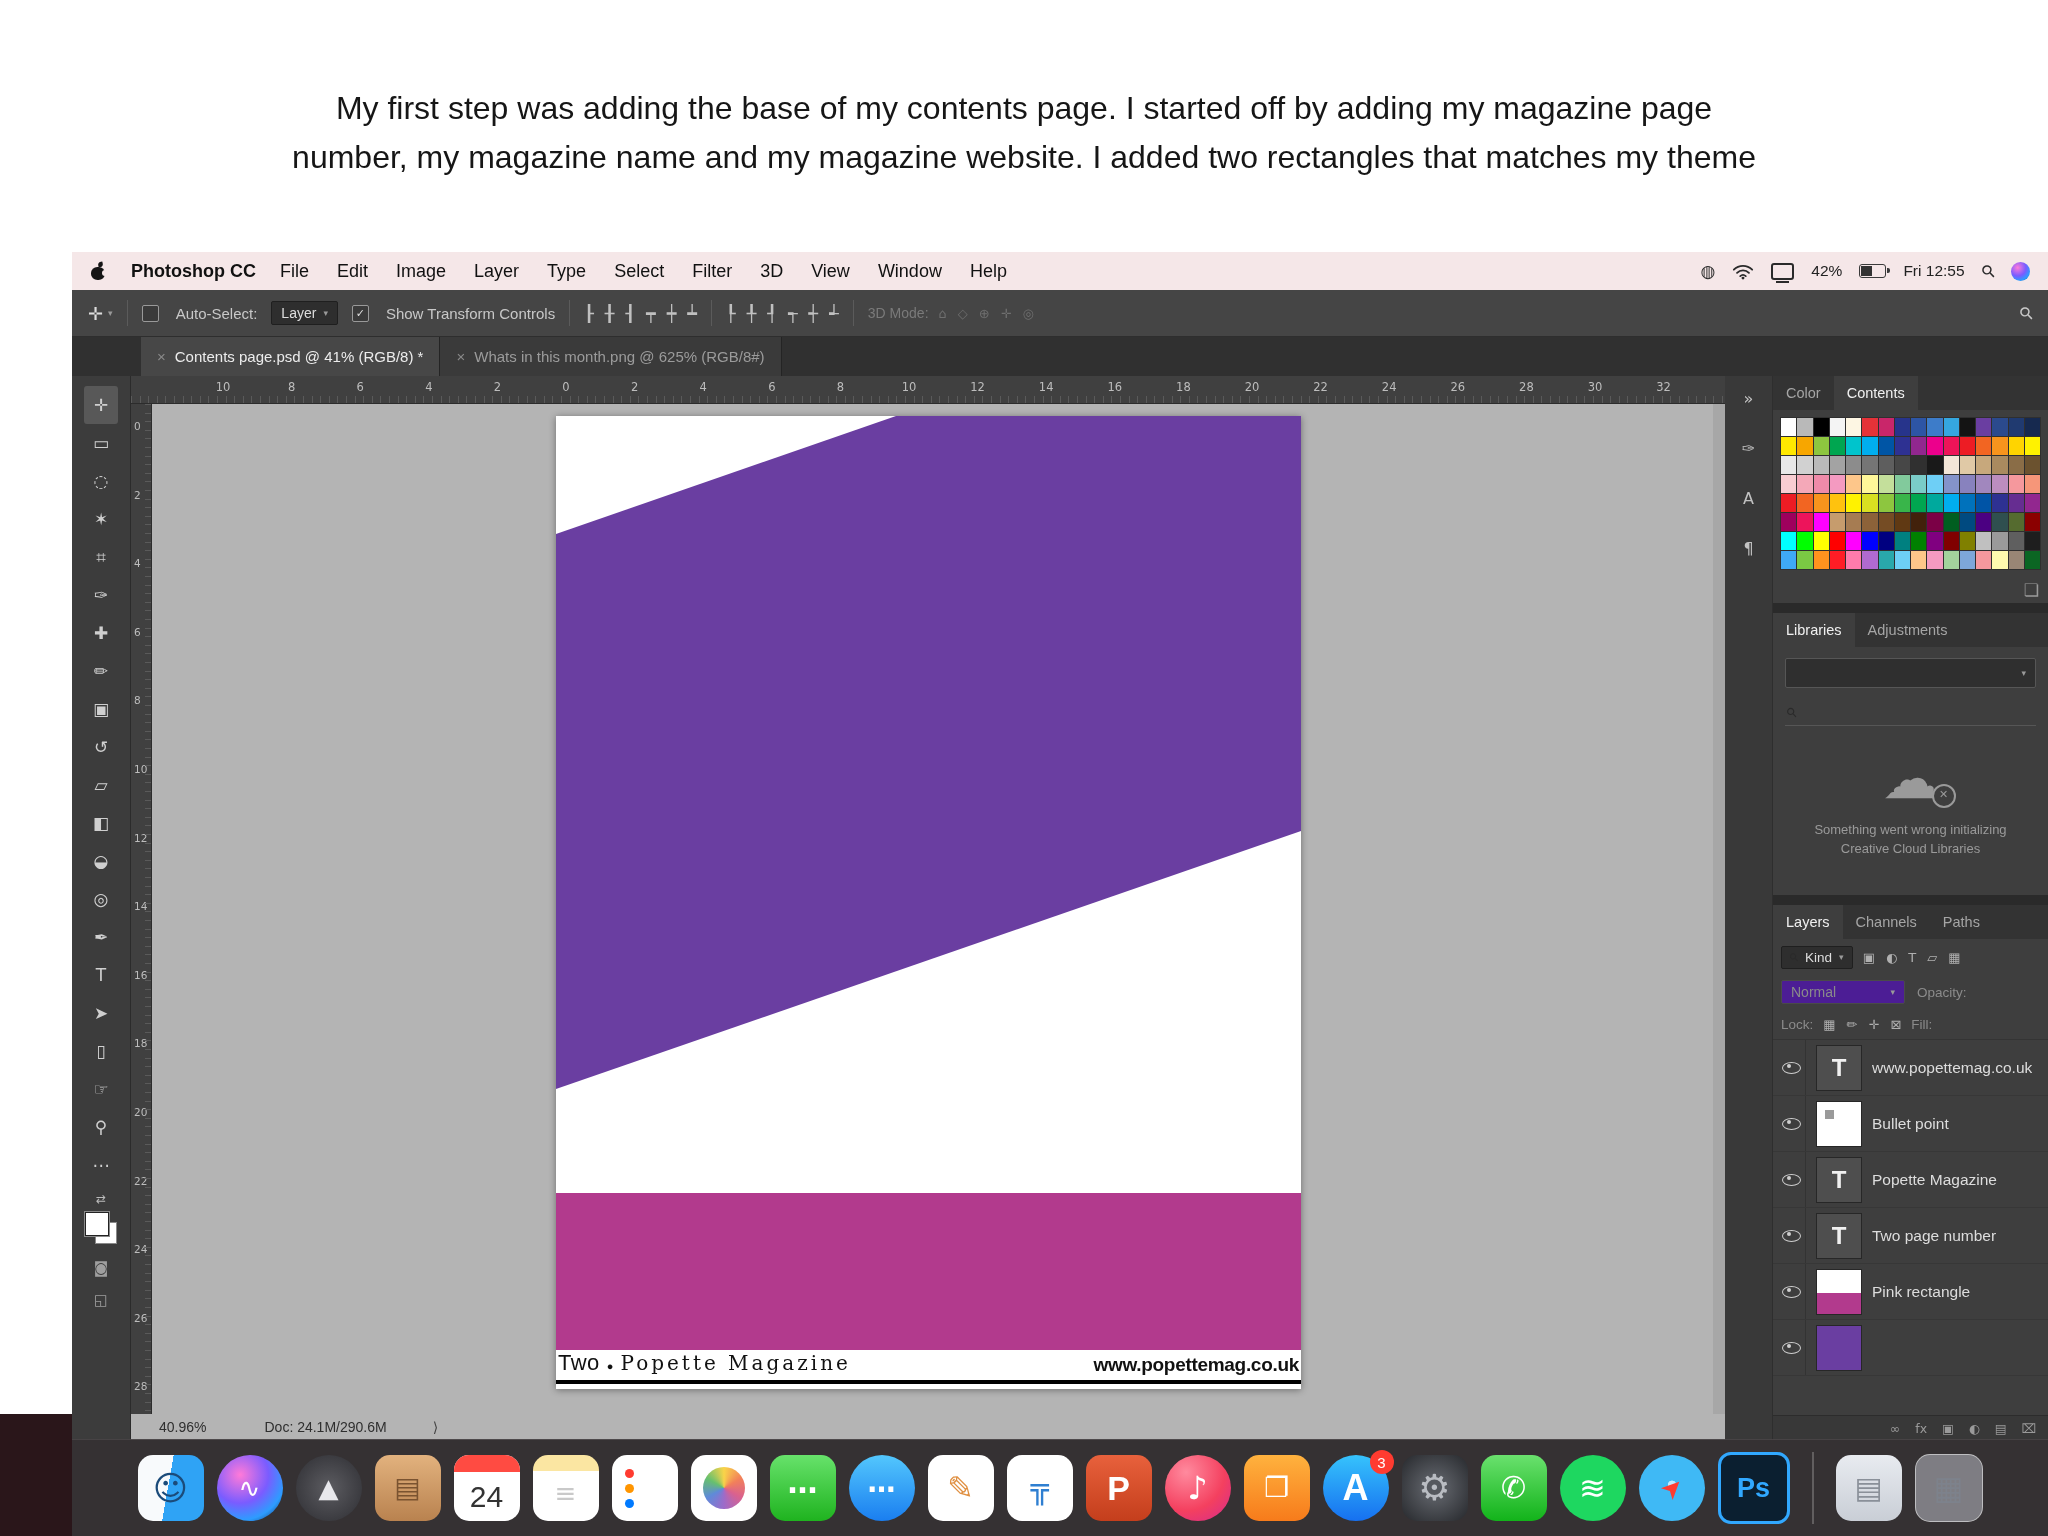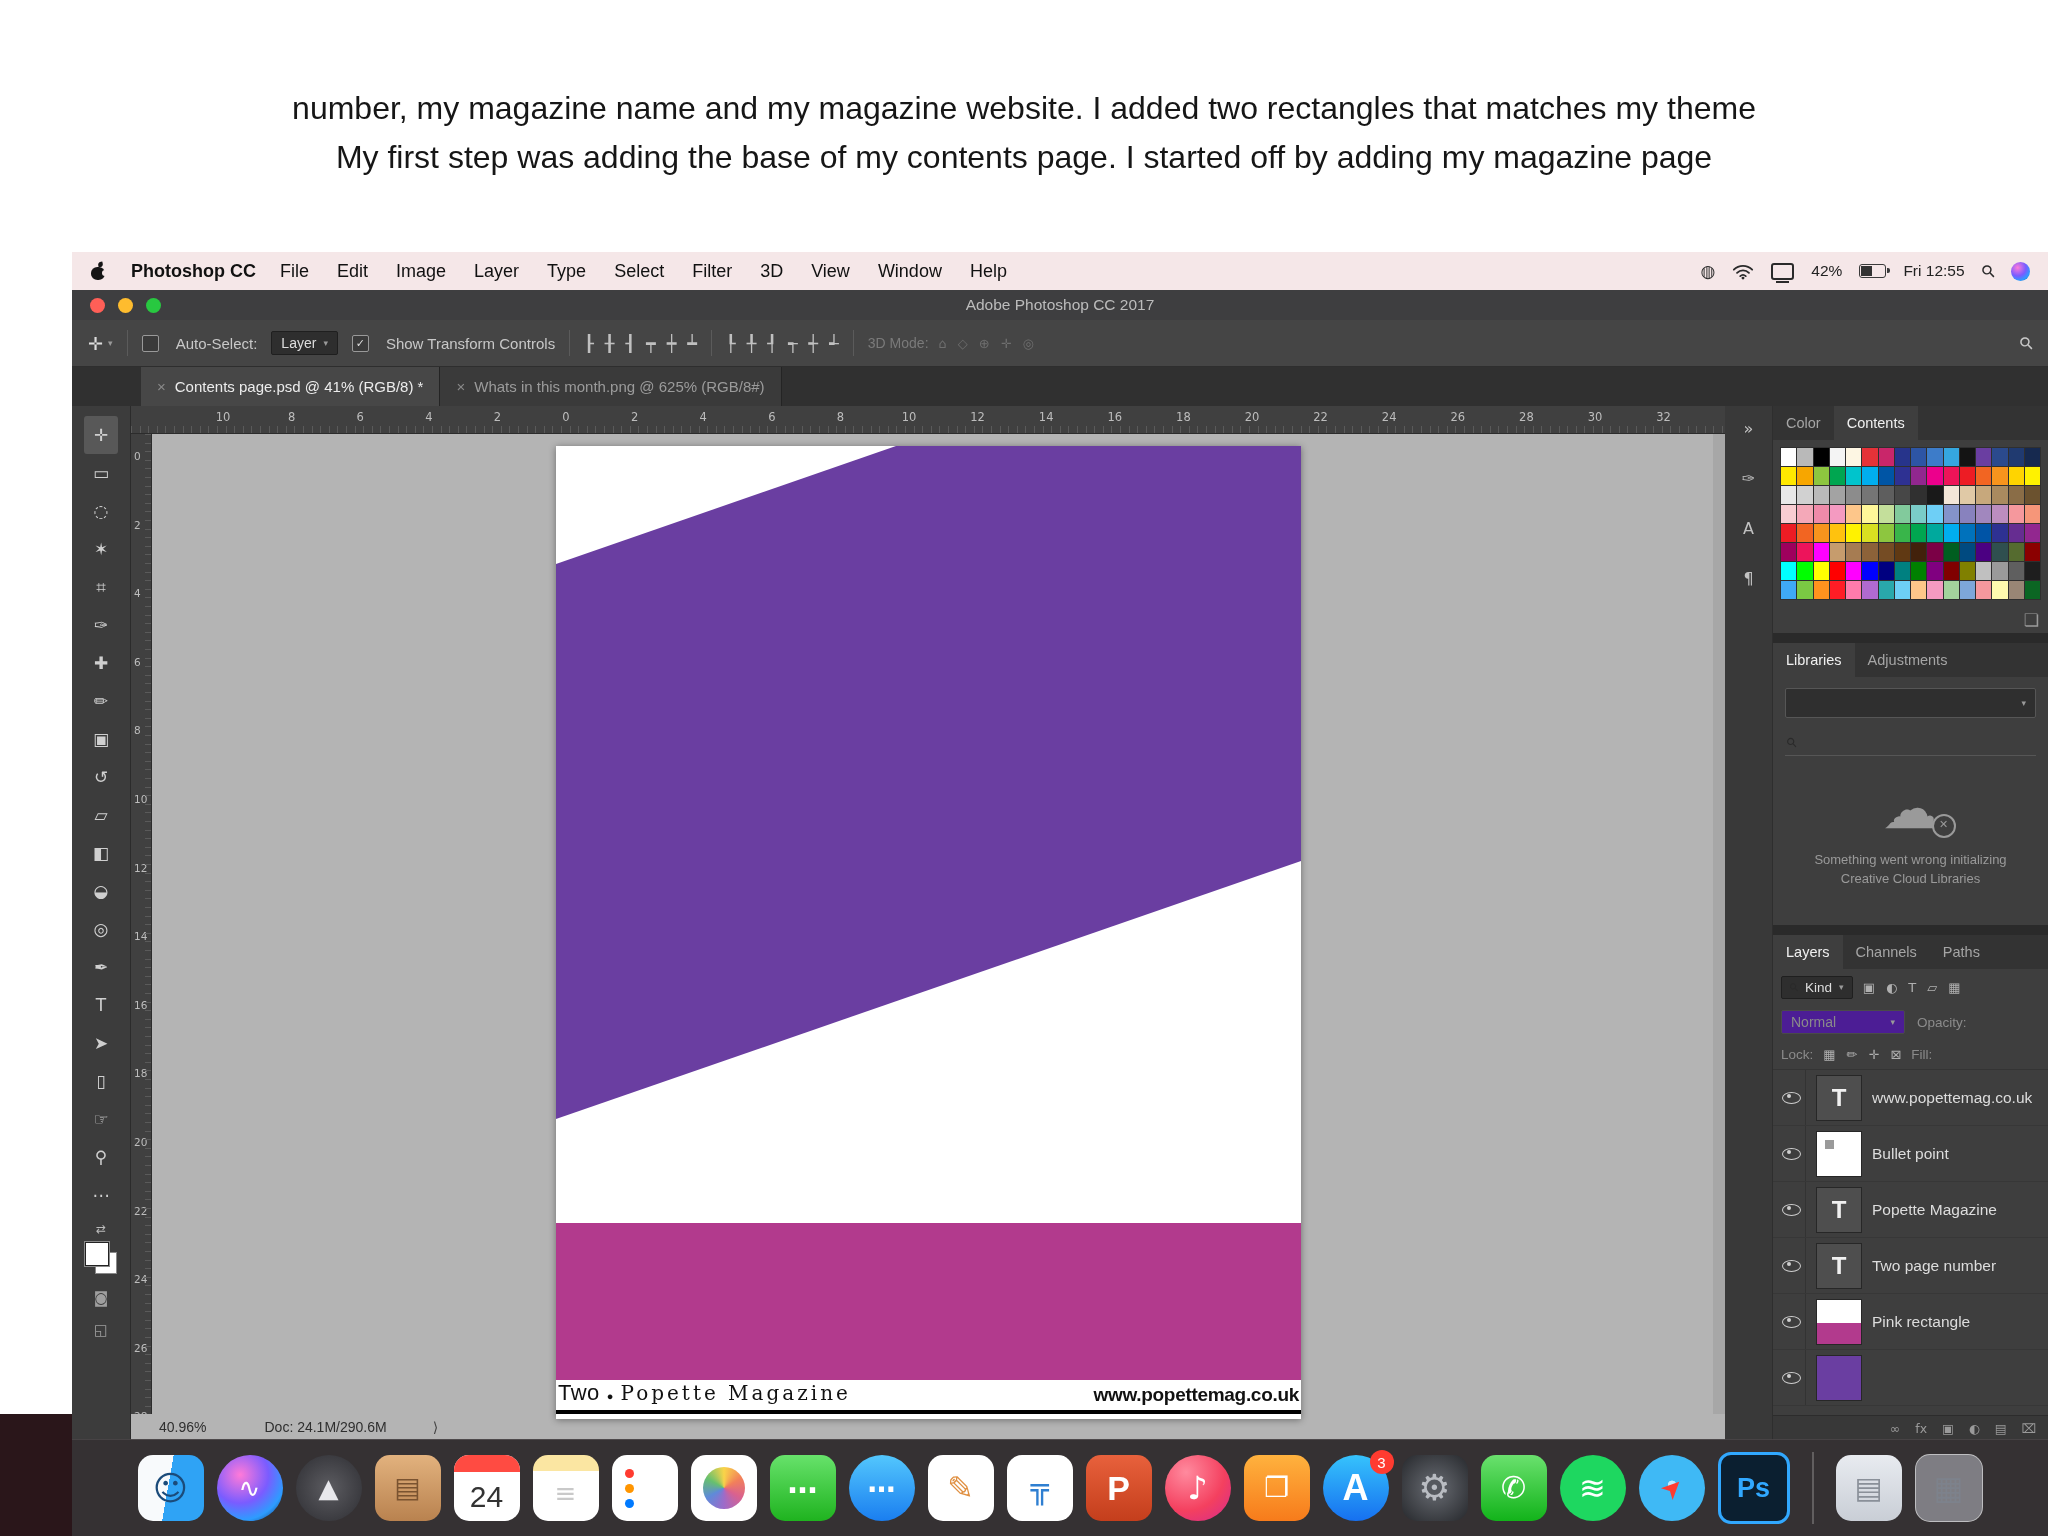--- a/index.html
+++ b/index.html
@@ -205,22 +205,22 @@
   .dk-photoshop{background:#0b1f30;border:3px solid #31a8ff;border-radius:13px}
   .dk-photoshop .dkg{color:#31a8ff;font-weight:bold;font-size:27px;font-family:"Liberation Sans",sans-serif}
   .dk-documents{background:linear-gradient(#e8ebf0,#c9ced6)}.dk-documents .dkg{color:#8a9099;font-size:30px}
   .dk-trash{background:rgba(215,220,228,.45);border:1px solid rgba(255,255,255,.5)}
   .dk-trash .dkg{color:rgba(125,131,141,.9);font-size:32px}
 </style>
 </head>
 <body>
 
 <div class="slide">
+  <div>My first step was adding the base of my contents page. I started off by adding my magazine page</div>
   <div>number, my magazine name and my magazine website. I added two rectangles that matches my theme</div>
-  <div>My first step was adding the base of my contents page. I started off by adding my magazine page</div>
 </div>
 
 <div class="ps">
 
   <div class="menubar">
     <span class="apple">
         <i></i>
       </span>
     <span class="appname">Photoshop CC</span>
     <span class="menus">
@@ -250,28 +250,20 @@
       <span>42%</span>
       <span class="batt">
           <i></i>
         </span>
       <span>Fri 12:55</span>
       <span class="mico srch">⚲</span>
       <span class="siri"></span>
     </span>
   </div>
 
-  <div class="titlebar">
-    <span class="tl">
-      <i class="r"></i>
-      <i class="y"></i>
-      <i class="g"></i>
-    </span>
-    <span class="wtitle">Adobe Photoshop CC 2017</span>
-  </div>
 
   <div class="optionsbar">
     <span class="tool-ind">✛<i class="caret">▾</i></span>
     <span class="vsep"></span>
     <span class="opt">
       <i class="cb"></i>
       <span>Auto-Select:</span>
     </span>
     <span class="dd">
       <span>Layer</span>

